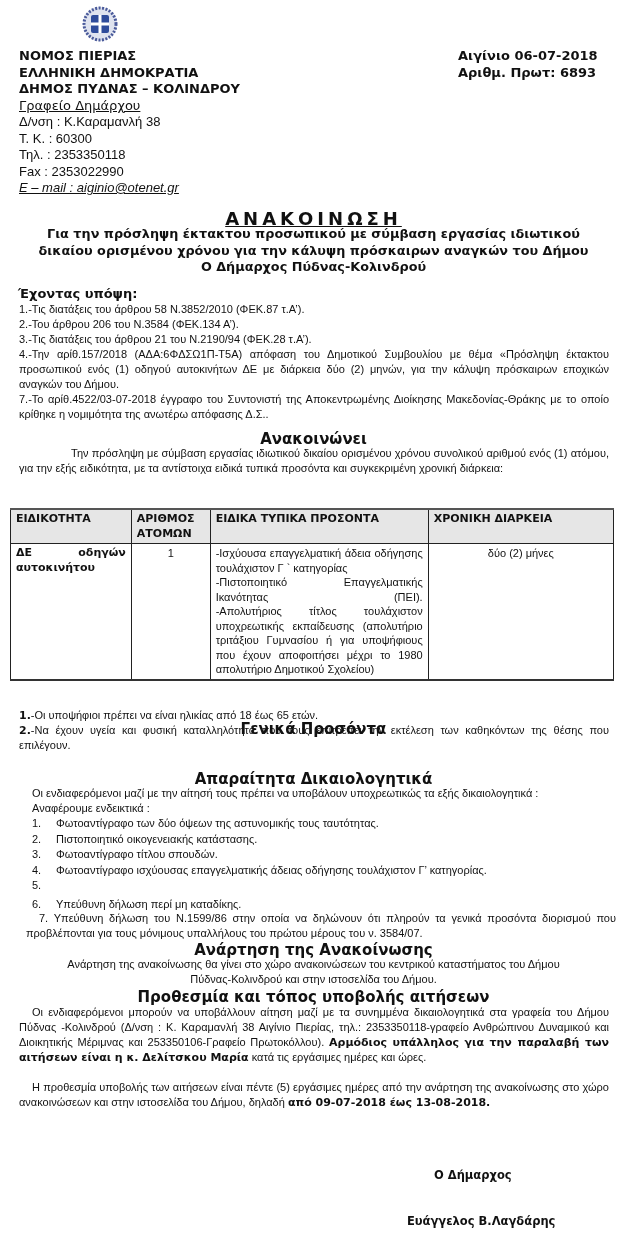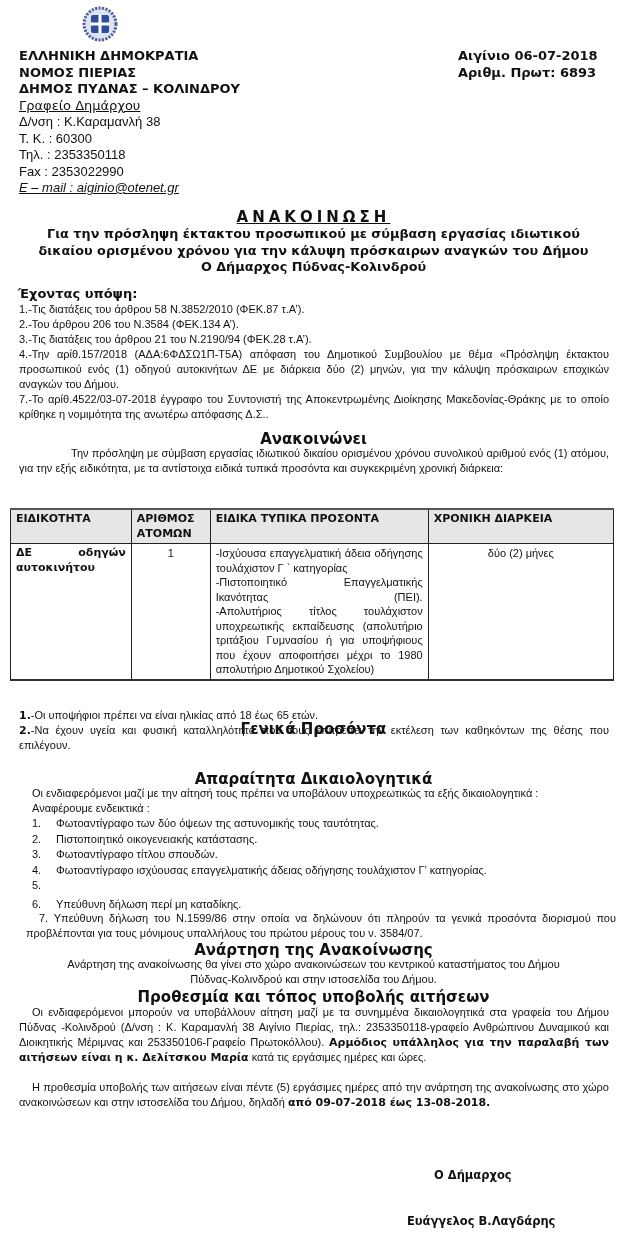--- a/index.html
+++ b/index.html
@@ -8,21 +8,21 @@
     font-family: "DejaVu Sans", sans-serif; color: #111; font-size: 11.6px;
   }
   .page { position: absolute; left: 0; top: 0; width: 627px; height: 1250px; }
   .emblem { position: absolute; left: 82px; top: 6px; width: 36px; height: 36px; }
   .hdr-left { position: absolute; left: 19px; top: 48px; line-height: 16.5px; }
   .hdr-left .b { font-weight: bold; font-size: 13px; }
   .hdr-left .u { font-weight: normal; font-size: 13px; text-decoration: underline; }
   .hdr-left .n { font-size: 13px; font-family: "Liberation Sans", sans-serif; }
   .hdr-left .em { font-size: 13px; font-style: italic; text-decoration: underline; font-family: "Liberation Sans", sans-serif; }
   .hdr-right { position: absolute; left: 458px; top: 48px; line-height: 16.5px; font-weight: bold; font-size: 13px; }
-  .title { position: absolute; left: 0; width: 627px; text-align: center; top: 208px; font-weight: bold; font-size: 15px; letter-spacing: 4px; text-decoration: underline; }
+  .title { position: absolute; left: 0; width: 627px; text-align: center; top: 208px; font-weight: bold; font-size: 18px; letter-spacing: 4px; text-decoration: underline; }
   .subtitle { position: absolute; left: 10px; width: 607px; text-align: center; top: 226px; font-weight: bold; font-size: 12.8px; line-height: 16.5px; }
   .considering { position: absolute; left: 18px; top: 286px; font-weight: bold; font-size: 13px; }
   .clist { position: absolute; left: 19px; top: 302px; width: 590px; font-size: 11px; line-height: 15px; font-family: "Liberation Sans", sans-serif; }
   .clist p { margin: 0; text-align: justify; }
   .sec-h { position: absolute; left: 0; width: 627px; text-align: center; font-weight: bold; font-size: 15px; }
   .para { position: absolute; font-size: 11px; line-height: 15px; font-family: "Liberation Sans", sans-serif; text-align: justify; }
   .para p { margin: 0; }
   table.spec { position: absolute; left: 10px; top: 508px; width: 604px; border-collapse: collapse; font-size: 11px; font-family: "Liberation Sans", sans-serif; }
   table.spec th, table.spec td { border: 1px solid #222; vertical-align: top; padding: 2px 5px; line-height: 14.5px; }
   table.spec th { background: #e6e6e6; text-align: left; font-weight: bold; font-family: "DejaVu Sans", sans-serif; font-size: 11px; }
@@ -44,22 +44,22 @@
 
   <svg class="emblem" viewBox="0 0 36 36">
     <circle cx="18" cy="18" r="17" fill="#dfe3ef"></circle>
     <circle cx="18" cy="18" r="16" fill="none" stroke="#4a5a9a" stroke-width="3" stroke-dasharray="2 1.5"></circle>
     <rect x="9" y="9" width="18" height="18" rx="2" fill="#2f4c9b"></rect>
     <rect x="16.5" y="9" width="3" height="18" fill="#fff"></rect>
     <rect x="9" y="16.5" width="18" height="3" fill="#fff"></rect>
   </svg>
 
   <div class="hdr-left">
+    <div class="b">ΝΟΜΟΣ ΠΙΕΡΙΑΣ</div>
     <div class="b">ΕΛΛΗΝΙΚΗ ΔΗΜΟΚΡΑΤΙΑ</div>
-    <div class="b">ΝΟΜΟΣ ΠΙΕΡΙΑΣ</div>
     <div class="b">ΔΗΜΟΣ ΠΥΔΝΑΣ – ΚΟΛΙΝΔΡΟΥ</div>
     <div class="u">Γραφείο Δημάρχου</div>
     <div class="n">Δ/νση : Κ.Καραμανλή 38</div>
     <div class="n">Τ. Κ. : 60300</div>
     <div class="n">Τηλ. : 2353350118</div>
     <div class="n">Fax : 2353022990</div>
     <div class="em">E – mail : aiginio@otenet.gr</div>
   </div>
 
   <div class="hdr-right">

